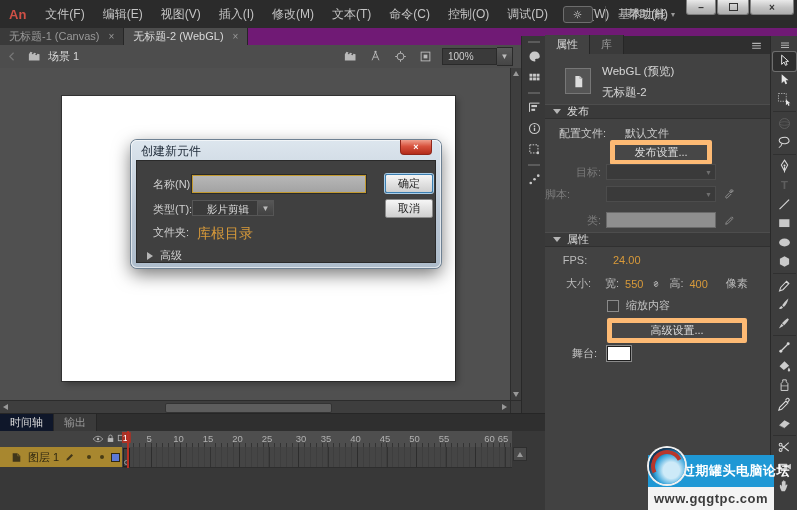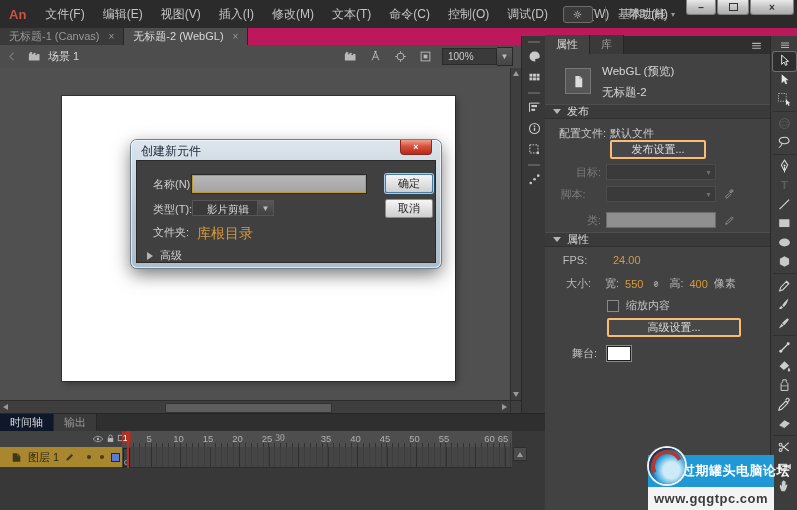--- a/index.html
+++ b/index.html
@@ -20,21 +20,21 @@
   .workspace{display:flex;align-items:center;gap:5px;font-size:12px;color:#c4c4c4}
   .caret{font-size:8px;color:#9a9a9a}
   .winbtns{position:absolute;right:3px;top:0;display:flex;gap:1px}
   .winbtn{height:14px;border:1px solid #7e7e7e;border-top:none;border-radius:0 0 3px 3px;
           background:linear-gradient(#e9e9e9,#c2c2c2 55%,#adadad);color:#333;display:flex;
           align-items:center;justify-content:center;font-size:10px;font-weight:bold}
   .winbtn.min{width:28px}.winbtn.max{width:30px}.winbtn.close{width:42px}
   .maxglyph{display:inline-block;width:7px;height:6px;border:1.5px solid #333;background:transparent}
 
   
-  .tabbar{position:absolute;left:0;top:28px;width:797px;height:17px;background:#be185d;display:flex}
+  .tabbar{position:absolute;left:0;top:28px;width:797px;height:17px;background:#701a75;display:flex}
   .doctab{display:flex;align-items:center;padding:0 9px;background:#3a3a3a;color:#999;
           border-right:1px solid #262626;font-size:11px}
   .doctab.active{background:#4d4d4d;color:#d8d8d8}
   .tab-close{margin-left:9px;font-size:10px;color:#9a9a9a}
 
   
   .editbar{position:absolute;left:0;top:45px;width:521px;height:23px;background:#4d4d4d;
            border-bottom:1px solid #404040;display:flex;align-items:center}
   .editbar .back{margin:0 8px 0 6px;opacity:.55}
   .scene-name{color:#d6d6d6;margin-left:6px;font-size:11px}
@@ -113,21 +113,21 @@
         border-bottom:1px solid #303030;display:flex;align-items:center;gap:6px;padding-left:8px;
         box-sizing:border-box;color:#ddd}
   .tri-d{width:0;height:0;border-left:4px solid transparent;border-right:4px solid transparent;
          border-top:5px solid #b5b5b5}
   .prow{position:absolute;display:flex;align-items:center}
   .gray{color:#7b7b7b}
   .orange{color:#d89a3a}
   .well{height:14px;background:#3a3a3a;border:1px solid #4c4c4c;position:relative}
   .well .wa{position:absolute;right:3px;top:4px;font-size:7px;color:#6e6e6e}
   .well.lit{background:#8f8f8f;border-color:#6a6a6a}
-  .btn-dark{background:#474747;border:2px solid #fdba74;border-radius:2px;color:#ddd;
+  .btn-dark{background:#474747;border:5px solid #fdba74;border-radius:2px;color:#ddd;
             display:flex;align-items:center;justify-content:center}
   .chk{width:10px;height:10px;border:1px solid #8a8a8a;background:#3d3d3d}
   .swatch{width:22px;height:13px;background:#fff;border:1px solid #1e1e1e;box-shadow:0 0 0 1px #8a8a8a}
 
   
   .toolbar{position:absolute;left:770px;top:36px;width:27px;height:474px;background:#3d3d3d;
            border-left:1px solid #292929}
   .tb-menu{height:14px;display:flex;align-items:center;justify-content:center;margin-top:2px}
   .tool{width:23px;height:19px;margin:0 auto;display:flex;align-items:center;justify-content:center;border-radius:2px}
   .tool.active{background:#2e2e2e;box-shadow:0 0 0 1px #6e6e6e}
@@ -385,33 +385,33 @@
           </span>
         </span>
       <span class="doc-type">WebGL (预览)</span>
       <span class="doc-name">无标题-2</span>
     </div>
 
     <div class="sect" style="top:68px">
       <i class="tri-d"></i>
       <span>发布</span>
     </div>
-    <div class="prow" style="left:14px;top:90px;gap:4px">
+    <div class="prow" style="left:14px;top:90px;gap:19px">
       <span>配置文件:</span>
       <span>默认文件</span>
     </div>
     <div class="btn-dark" style="position:absolute;left:65px;top:104px;width:92px;height:15px">发布设置...</div>
     <div class="prow" style="left:0;top:128px">
       <span class="gray" style="width:56px;text-align:right">目标:</span>
       <span class="well" style="width:108px;margin-left:5px">
           <span class="wa">▼</span>
         </span>
     </div>
     <div class="prow" style="left:0;top:150px">
-      <span class="gray" style="width:56px;text-align:center">脚本:</span>
+      <span class="gray" style="width:56px;text-align:left">脚本:</span>
       <span class="well" style="width:108px;margin-left:5px">
           <span class="wa">▼</span>
         </span>
       <span style="margin-left:7px">
           <svg width="13" height="13" viewBox="0 0 24 24">
             <path d="M19 5a4 4 0 00-5.3-.9l2.7 2.7-1.8 1.8-2.7-2.7A4 4 0 0019 5zM12.5 8.5l-7 7c-1.7 1.7 1 4.3 2.6 2.6l7-7" fill="none" stroke="#9a9a9a" stroke-width="1.6"></path>
           </svg>
         </span>
     </div>
     <div class="prow" style="left:0;top:176px">
@@ -438,21 +438,21 @@
       <span class="orange">550</span>
       <span>
           <svg width="14" height="14" viewBox="0 0 24 24">
             <path d="M9.5 14.5l5-5" stroke="#b5b5b5" stroke-width="1.5"></path>
             <path d="M8 10.5l2-2a2.8 2.8 0 014 4l-2 2" fill="none" stroke="#b5b5b5" stroke-width="1.5"></path>
             <path d="M16 13.5l-2 2a2.8 2.8 0 01-4-4l2-2" fill="none" stroke="#b5b5b5" stroke-width="1.5"></path>
           </svg>
         </span>
       <span style="color:#bbb">高:</span>
       <span class="orange">400</span>
-      <span style="color:#bbb;">像素</span>
+      <span style="color:#bbb;margin-left:12px">像素</span>
     </div>
     <div class="prow" style="left:62px;top:262px;gap:7px">
       <span class="chk"></span>
       <span style="color:#c4c4c4">缩放内容</span>
     </div>
     <div class="btn-dark" style="position:absolute;left:62px;top:282px;width:130px;height:15px">高级设置...</div>
     <div class="prow" style="left:0;top:310px;gap:10px">
       <span style="width:52px;text-align:right;color:#c4c4c4">舞台:</span>
       <span class="swatch"></span>
     </div>
@@ -625,21 +625,21 @@
           </svg>
         </span>
     </div>
     <div class="ruler" id="ruler">
         <span class="fnum cur" style="left: 3.5px;">1</span>
         <span class="fnum" style="left: 27.1px;">5</span>
         <span class="fnum" style="left: 56.6px;">10</span>
         <span class="fnum" style="left: 86.1px;">15</span>
         <span class="fnum" style="left: 115.6px;">20</span>
         <span class="fnum" style="left: 145.1px;">25</span>
-        <span class="fnum" style="left: 158px; font-family: Liberation Serif, serif;">30</span>
+        <span class="fnum" style="left: 179px;">30</span>
         <span class="fnum" style="left: 204.1px;">35</span>
         <span class="fnum" style="left: 233.6px;">40</span>
         <span class="fnum" style="left: 263.1px;">45</span>
         <span class="fnum" style="left: 292.6px;">50</span>
         <span class="fnum" style="left: 322.1px;">55</span>
         <span class="fnum" style="left: 351.6px; margin-left: 16px;">60</span>
         <span class="fnum" style="left: 381.1px;">65</span>
       </div>
     <div class="layerrow">
       <span style="margin-left:10px">

